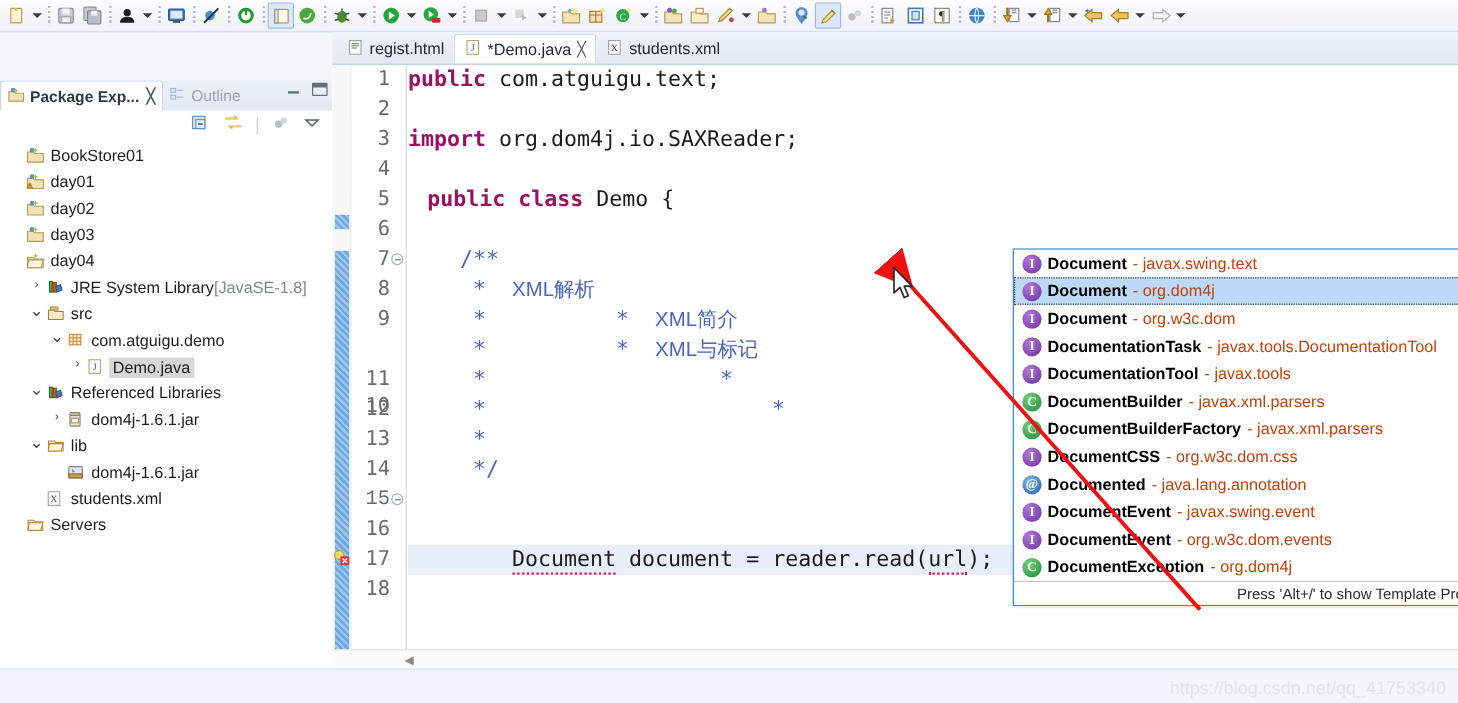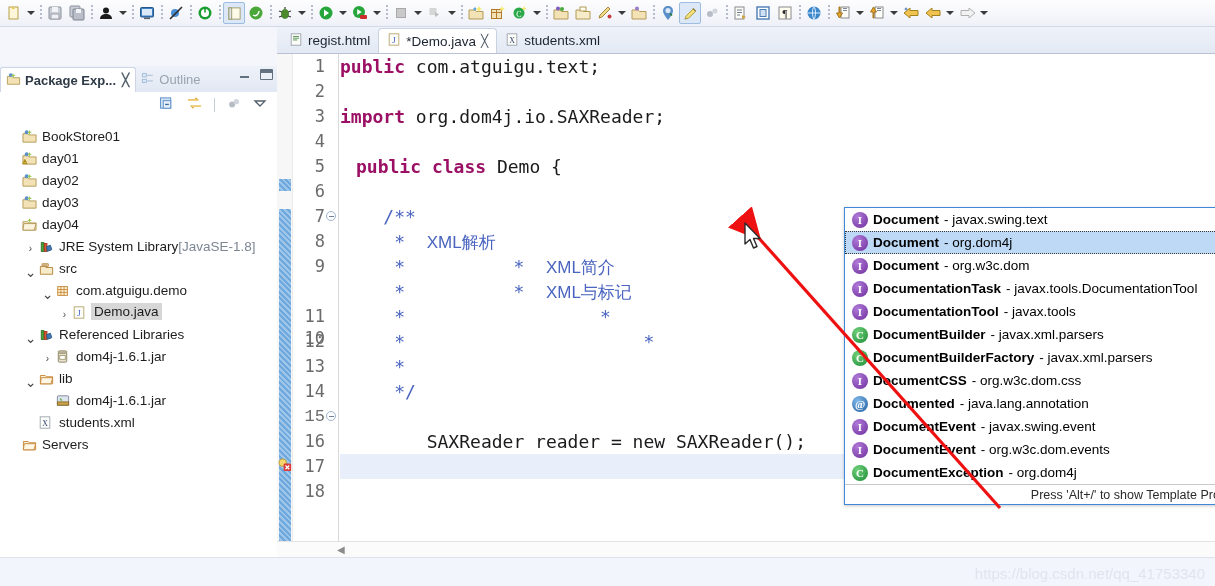--- a/index.html
+++ b/index.html
@@ -91,21 +91,21 @@
     border: 1.6px solid #62707f; border-top-width: 4px; border-radius: 1px;
   }
   .view-toolbar {
     height: 27px; background: #ffffff;
     display: flex; align-items: center; justify-content: flex-end;
     padding-right: 10px; gap: 11px;
     border-bottom: 1px solid #ffffff;
   }
   .tree { padding: 3px 0 0 6px; }
   .trow {
-    height: 22px; display: flex; align-items: flex-end;
+    height: 22px; display: flex; align-items: flex-start;
     font-size: 13.5px; color: #1c1c1c; white-space: nowrap;
   }
   .trow .twist {
     width: 15px; flex: none; text-align: center;
     font-size: 10px; color: #4a4a4a;
   }
   .trow .ticon { width: 19px; flex: none; display: flex; align-items: center; }
   .trow .tlabel { padding-left: 2px; }
   .trow .tdim { color: #7c8794; }
   .trow.sel .tlabel { background: #d7d7d7; padding: 1px 3px; }
@@ -210,21 +210,21 @@
   .aclist {
     position: absolute; left: 0; top: 0; width: 396px; height: 277px;
     overflow: hidden;
   }
   .acrow {
     height: 23px; display: flex; align-items: center; gap: 5px;
     padding-left: 7px; font-size: 13.5px; white-space: nowrap;
   }
   .acrow.sel { background: #bdd9f5; outline: 1px dotted #3b3b3b; outline-offset: -1px; }
   .acname { font-weight: bold; color: #000000; }
-  .acpkg { color: #000000; }
+  .acpkg { color: #c2410c; }
   .acicon {
     width: 16px; height: 16px; border-radius: 50%; flex: none;
     display: flex; align-items: center; justify-content: center;
     color: #ffffff; font-size: 11px; font-weight: bold;
     font-family: "Liberation Serif", serif;
   }
   .ic-interface { background: radial-gradient(circle at 35% 30%, #b07ad8, #6d2d9c); }
   .ic-class { background: radial-gradient(circle at 35% 30%, #6fd07a, #1b8b33); }
   .ic-annot { background: radial-gradient(circle at 35% 30%, #7fb7e8, #1f5e9e); }
   .acfooter {
@@ -816,21 +816,21 @@
         <div class="cl" style="top:50px;"><span class="kw">import</span><span class="pl"> org.dom4j.io.SAXReader;</span></div>
         <div class="cl" style="top:100px;margin-left:16px;"><span class="kw">public</span><span class="pl"> </span><span class="kw">class</span><span class="pl"> Demo {</span></div>
         <div class="cl cm" style="top:150px;">    /**</div>
         <div class="cl" style="top:175px;"><span class="cm">     *  </span><span class="cn-comment">XML解析</span></div>
         <div class="cl" style="top:200px;"><span class="cm">     *          *  </span><span class="cn-comment">XML简介</span></div>
         <div class="cl" style="top:225px;"><span class="cm">     *          *  </span><span class="cn-comment">XML与标记</span></div>
         <div class="cl cm" style="top:250px;">     *                  *</div>
         <div class="cl cm" style="top:275px;">     *                      *</div>
         <div class="cl cm" style="top:300px;">     *</div>
         <div class="cl cm" style="top:325px;">     */</div>
-        <div class="cl" style="top:375px;"><span class="pl">        SAXReader reader = new SAXReader();</span></div>
+        <div class="cl" style="top:400px;"><span class="pl">        </span><span class="pl err-underline">Document</span><span class="pl"> document = reader.read(</span><span class="pl err-underline">url</span><span class="pl">);</span></div>
       </div>
 
       <div class="cn-right" style="left:692px; top:275px;">扩展标记语言）</div>
 
       <div class="hscroll">
         <span class="lt">◀</span>
       </div>
     </div>
 
     <div class="acpop">

